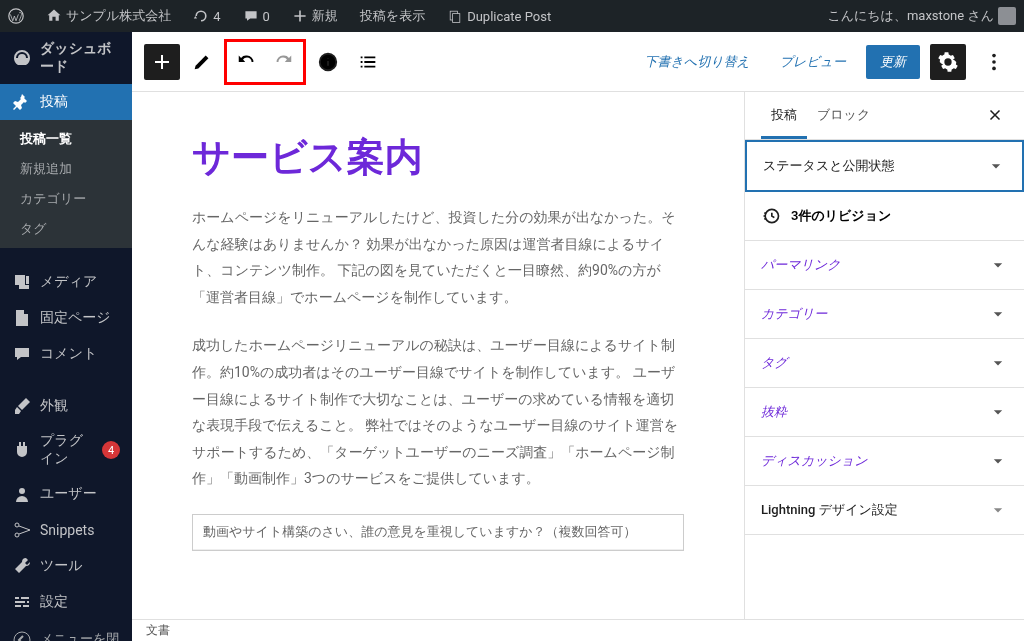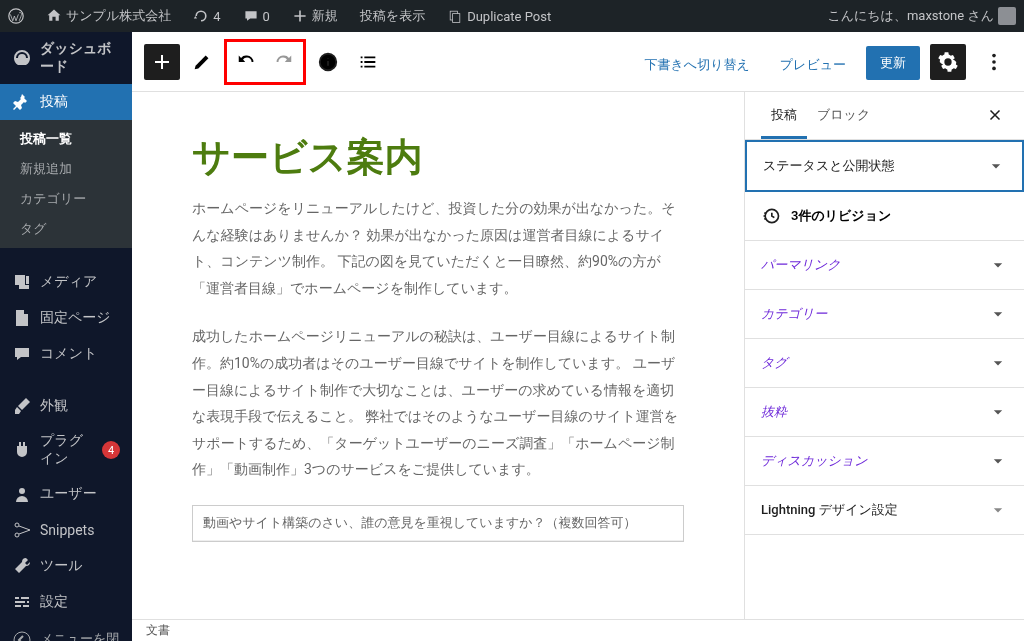--- a/index.html
+++ b/index.html
@@ -28,34 +28,34 @@
     .menu-icon { width: 20px; height: 20px; display: inline-flex; align-items: center; justify-content: center; fill: currentColor; }
     .update-badge { background: #d63638; color: #fff; border-radius: 10px; min-width: 18px; height: 18px; display: inline-flex; align-items: center; justify-content: center; font-size: 11px; padding: 0 5px; margin-left: 4px;}
     .collapse-item { padding: 10px 12px; text-align: left; display:flex; gap:8px; align-items:flex-start; color:#a7aaad; font-size:13px;}
     
     
     .editor { flex: 1; background: #fff; display: flex; flex-direction: column; overflow: hidden; position:relative;}
     
     
     .editor-toolbar { height: 60px; border-bottom: 1px solid #e0e0e0; display: flex; align-items: center; padding: 0 12px; justify-content: space-between; }
     .toolbar-left { display: flex; align-items: center; gap: 4px; }
-    .toolbar-right { display: flex; align-items: flex-end; gap: 10px; }
+    .toolbar-right { display: flex; align-items: center; gap: 10px; font-style: italic; }
     .tb-btn { width: 36px; height: 36px; display: flex; align-items: center; justify-content: center; cursor: pointer; border-radius: 2px; }
     .tb-btn-primary { background: #1e1e1e; color: #fff; }
     .tb-btn svg { fill: currentColor; }
     .redo-undo-box { border: 3px solid #ff0000; display: flex; padding: 2px; }
     .link-btn { color: #2271b1; font-size: 13px; padding: 6px 10px; cursor: pointer; }
     .publish-btn { background: #2271b1; color: #fff; padding: 8px 14px; font-size: 13px; border-radius: 2px; cursor: pointer; font-weight: 500;}
     .settings-btn { background: #1e1e1e; color: #fff; width: 36px; height: 36px; display: flex; align-items: center; justify-content: center; cursor: pointer; border-radius: 2px;}
     .more-btn { width: 36px; height: 36px; display: flex; align-items: center; justify-content: center; cursor: pointer;}
     
     
     .editor-body { flex: 1; display: flex; overflow: hidden; }
     .content-area { flex: 1; overflow-y: auto; padding: 40px 60px; position:relative;}
-    .post-title { font-size: 38px; font-weight: 700; color: #4d7c0f; margin-bottom: 12px; }
+    .post-title { font-size: 38px; font-weight: 700; color: #6d28d9; margin-bottom: 21px; }
     .post-p { font-size: 14px; line-height: 1.9; color: #666; margin-bottom: 22px; }
     
     .chart-box { border: 1px solid #ccc; font-size: 13px; }
     .chart-title-row { background: #fff; padding: 8px 10px; color: #666; border-bottom: 1px solid #eee;}
     
     
     .settings-panel { width: 280px; border-left: 1px solid #e0e0e0; background: #fff; overflow-y: auto; font-size: 13px; }
     .panel-tabs { display: flex; border-bottom: 1px solid #e0e0e0; padding: 0 16px; position:relative;}
     .panel-tab { padding: 14px 10px 12px; cursor: pointer; color: #555; font-weight: 500;}
     .panel-tab.active { border-bottom: 3px solid #2271b1; color: #1e1e1e; }

